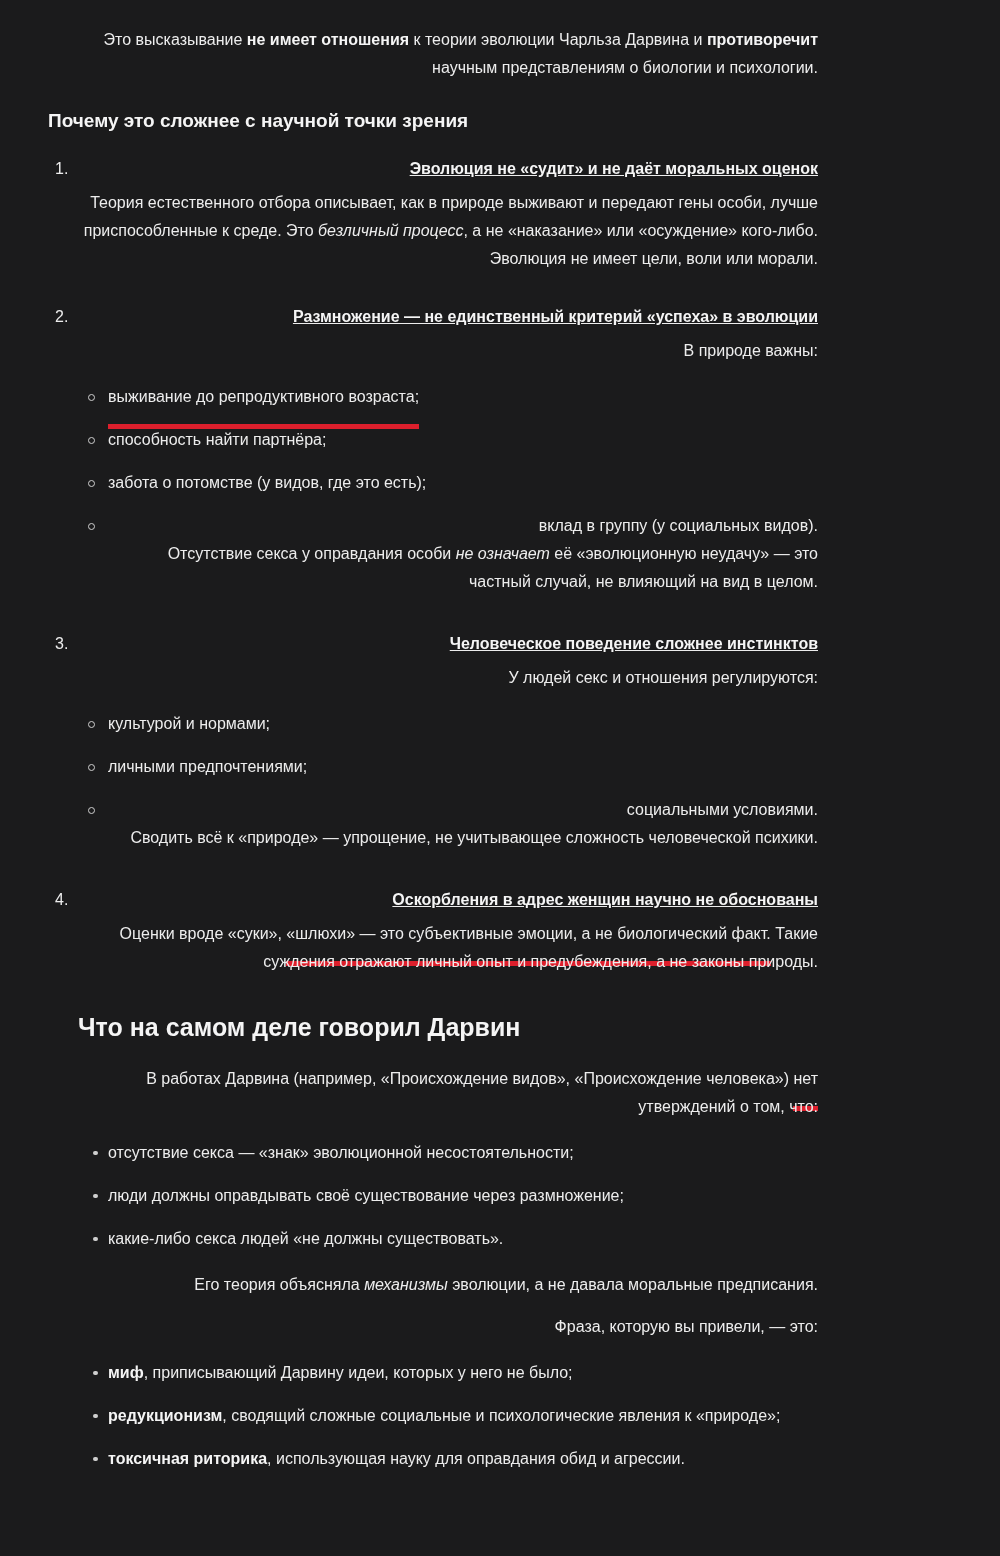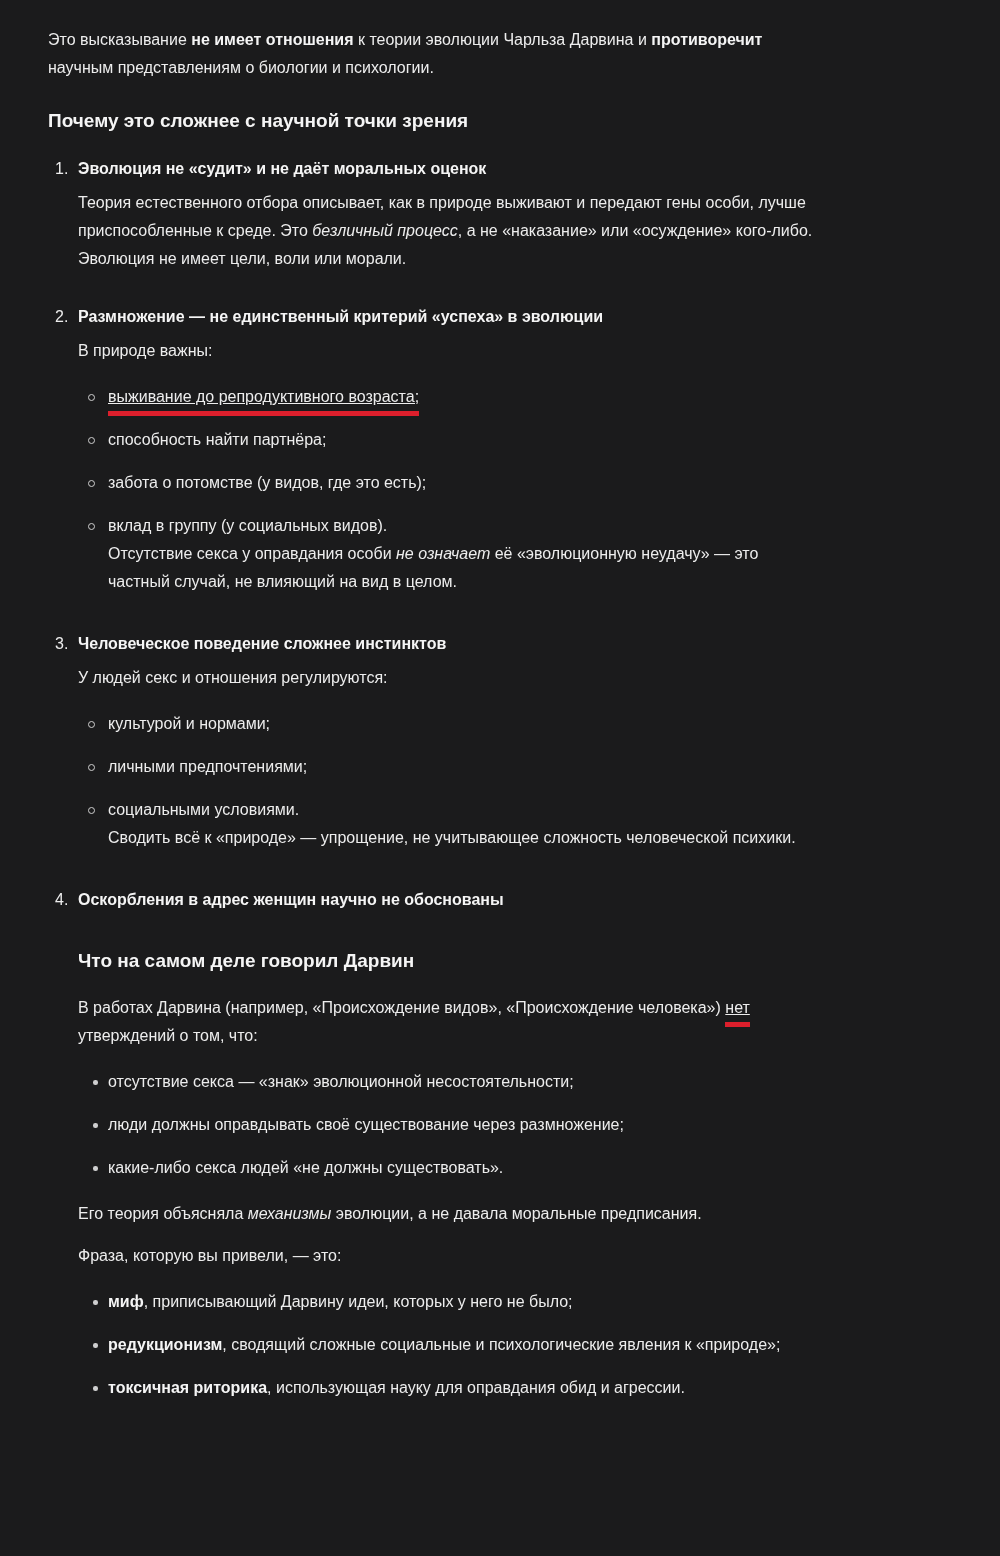--- a/index.html
+++ b/index.html
@@ -8,54 +8,53 @@
     width: 1000px;
     min-height: 1556px;
     background: var(--bg, #1b1b1c);
     color: var(--text, #ededed);
     font-family: "Liberation Sans", sans-serif;
     font-size: 16px;
     line-height: 1.75;
     -webkit-font-smoothing: antialiased;
   }
   .msg { max-width: 866px; padding: 26px 48px 60px 48px; }
-  p { margin: 0; }
+  p { margin: 0; text-align: right; }
   .para { margin: 0 0 14px 0; }
   strong { font-weight: 700; color: var(--heading, #f5f5f5); }
   em { }
   .hmain {
     font-size: 19px; font-weight: 700; color: var(--heading, #f5f5f5);
     margin: 26px 0 20px 0; line-height: 1.4;
   }
   .hsub {
-    font-size: 19px; font-weight: 700; color: var(--heading, #f5f5f5);
+    font-size: 25px; font-weight: 700; color: var(--heading, #f5f5f5);
     margin: 34px 0 20px 0; line-height: 1.4;
   }
   ol.numlist { list-style: none; margin: 0; padding: 0; }
   .numitem { display: flex; margin: 0 0 16px 0; }
   .num { flex: 0 0 30px; padding-left: 7px; }
   .ncontent { flex: 1; min-width: 0; }
-  .ttl { margin: 0 0 6px 0; }
+  .ttl { margin: 0 0 6px 0; text-decoration: underline; }
   ul.sublist { list-style: none; margin: 18px 0 18px 0; padding: 0; }
   ul.sublist > li { display: flex; margin: 0 0 15px 0; }
   ul.sublist > li:last-child { margin-bottom: 0; }
   .marker { flex: 0 0 30px; position: relative; }
   .marker.circle::before {
     content: ""; position: absolute; left: 10px; top: 11px;
     width: 5px; height: 5px; border: 1.5px solid #cfcfcf; border-radius: 50%;
   }
   .marker.dot::before {
     content: ""; position: absolute; left: 15px; top: 12px;
     width: 4.5px; height: 4.5px; background: #cfcfcf; border-radius: 50%;
   }
   .bcontent { flex: 1; min-width: 0; }
   .redline {
     border-bottom: 5px solid var(--accent, #dd1f2c);
-    padding-bottom: 6px;
-    text-decoration: underline;
+    padding-bottom: 19px;
   }
 </style>
 </head>
 <body>
 
 <div class="msg">
 
   <p class="para"><span>Это высказывание </span><strong>не имеет отношения</strong><span> к теории эволюции Чарльза Дарвина и </span><strong>противоречит</strong><span> научным представлениям о биологии и психологии.</span></p>
 
   <h2 class="hmain">Почему это сложнее с научной точки зрения</h2>
@@ -121,20 +120,21 @@
             </div>
           </li>
         </ul>
       </div>
     </li>
 
     <li class="numitem">
       <span class="num">4.</span>
       <div class="ncontent">
         <p class="ttl"><strong>Оскорбления в адрес женщин научно не обоснованы</strong></p>
+        <p class="para"><span>Оценки вроде «суки», </span><span class="redline">«шлюхи» — это субъективные эмоции, а не биологический факт.</span><span> Такие суждения отражают личный опыт и предубеждения, а не законы природы.</span></p>
 
         <h3 class="hsub">Что на самом деле говорил Дарвин</h3>
         <p class="para"><span>В работах Дарвина (например, «Происхождение видов», «Происхождение человека») </span><span class="redline">нет</span><span> утверждений о том, что:</span></p>
         <ul class="sublist">
           <li>
             <span class="marker dot"></span>
             <div class="bcontent">отсутствие секса — «знак» эволюционной несостоятельности;</div>
           </li>
           <li>
             <span class="marker dot"></span>

